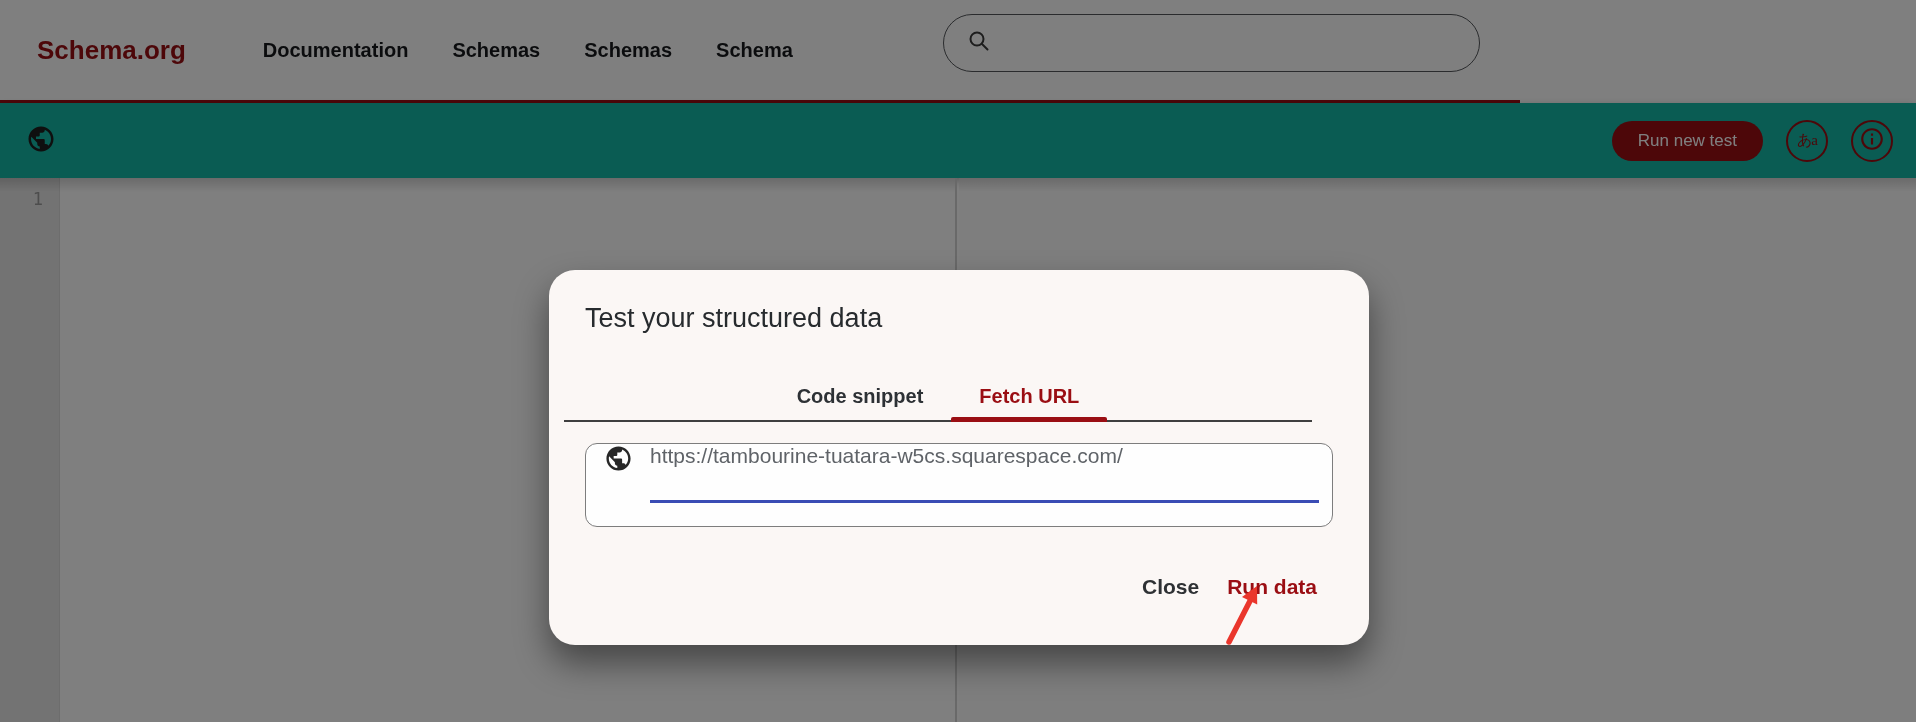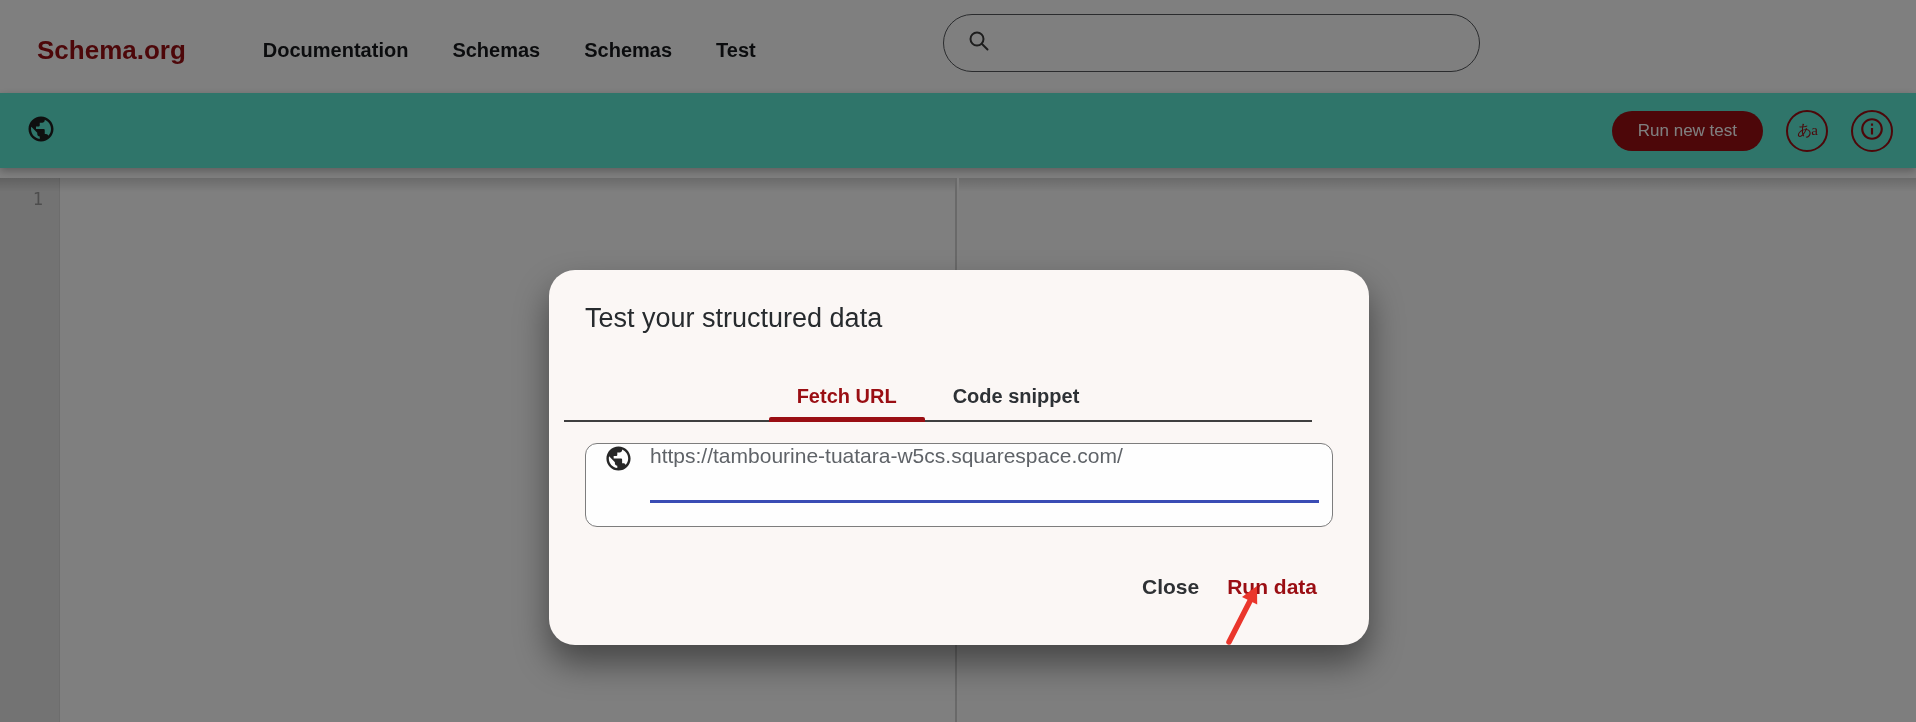--- a/index.html
+++ b/index.html
@@ -22,22 +22,22 @@
     padding-left:22px; background:#ffffff;
   }
   .search-box svg { flex:0 0 auto; }
   .search-input {
     border:none; outline:none; background:transparent; flex:1; height:100%;
     font-size:18px; color:#202124; margin-left:12px;
   }
 
   
   .validator-toolbar {
-    position:absolute; left:0; top:93px; width:1916px; height:75px;
-    background:#5eead4; display:flex; align-items:center;
+    position:absolute; left:0; top:103px; width:1916px; height:75px;
+    background:#14b8a6; display:flex; align-items:center;
     padding:0 23px 0 26px; box-shadow:0 3px 8px rgba(0,0,0,0.28);
   }
   .toolbar-right { margin-left:auto; display:flex; align-items:center; gap:23px; }
   .run-new-test {
     height:40px; padding:0 26px; border:none; border-radius:20px;
     background:#9a0e13; color:#ffffff; font-size:17px; font-weight:500;
     font-family:"Liberation Sans", sans-serif; cursor:pointer; display:flex; align-items:center;
   }
   .round-btn {
     width:42px; height:42px; border-radius:50%; border:2px solid #9a0e13;
@@ -110,21 +110,21 @@
 <body>
 
 <div class="page">
 
   <div class="site-header">
     <div class="logo">Schema.org</div>
     <div class="main-nav">
       <div class="nav-item">Documentation</div>
       <div class="nav-item">Schemas</div>
       <div class="nav-item">Schemas</div>
-      <div class="nav-item">Test</div>
+      <div class="nav-item">Schema</div>
     </div>
     <div class="search-box">
       <span>
         <svg width="26" height="26" viewBox="0 0 26 26" fill="none">
           <circle cx="11" cy="11" r="6.5" stroke="#3a3a3a" stroke-width="2"></circle>
           <line x1="16" y1="16" x2="21.5" y2="21.5" stroke="#3a3a3a" stroke-width="2" stroke-linecap="round"></line>
         </svg>
       </span>
       <input class="search-input" value="" style="">
     </div>
@@ -164,22 +164,22 @@
       <div class="top-shadow"></div>
     </div>
   </div>
 
   <div class="scrim"></div>
 
   <div class="dialog">
     <div class="dialog-title">Test your structured data</div>
 
     <div class="tabbar">
+      <div class="tab">Code snippet</div>
       <div class="tab active">Fetch URL</div>
-      <div class="tab">Code snippet</div>
     </div>
 
     <div class="url-box">
       <span>
         <svg width="29" height="29" viewBox="0 0 24 24" fill="#272727">
           <path d="M12 2C6.48 2 2 6.48 2 12s4.48 10 10 10 10-4.48 10-10S17.52 2 12 2zm-1 17.93c-3.95-.49-7-3.85-7-7.93 0-.62.08-1.21.21-1.79L9 15v1c0 1.1.9 2 2 2v1.93zm6.9-2.54c-.26-.81-1-1.39-1.9-1.39h-1v-3c0-.55-.45-1-1-1H8v-2h2c.55 0 1-.45 1-1V7h2c1.1 0 2-.9 2-2v-.41c2.93 1.19 5 4.06 5 7.41 0 2.08-.8 3.97-2.1 5.39z"></path>
         </svg>
       </span>
       <input class="url-input" value="https://tambourine-tuatara-w5cs.squarespace.com/" style="">
       <div class="focus-underline"></div>

